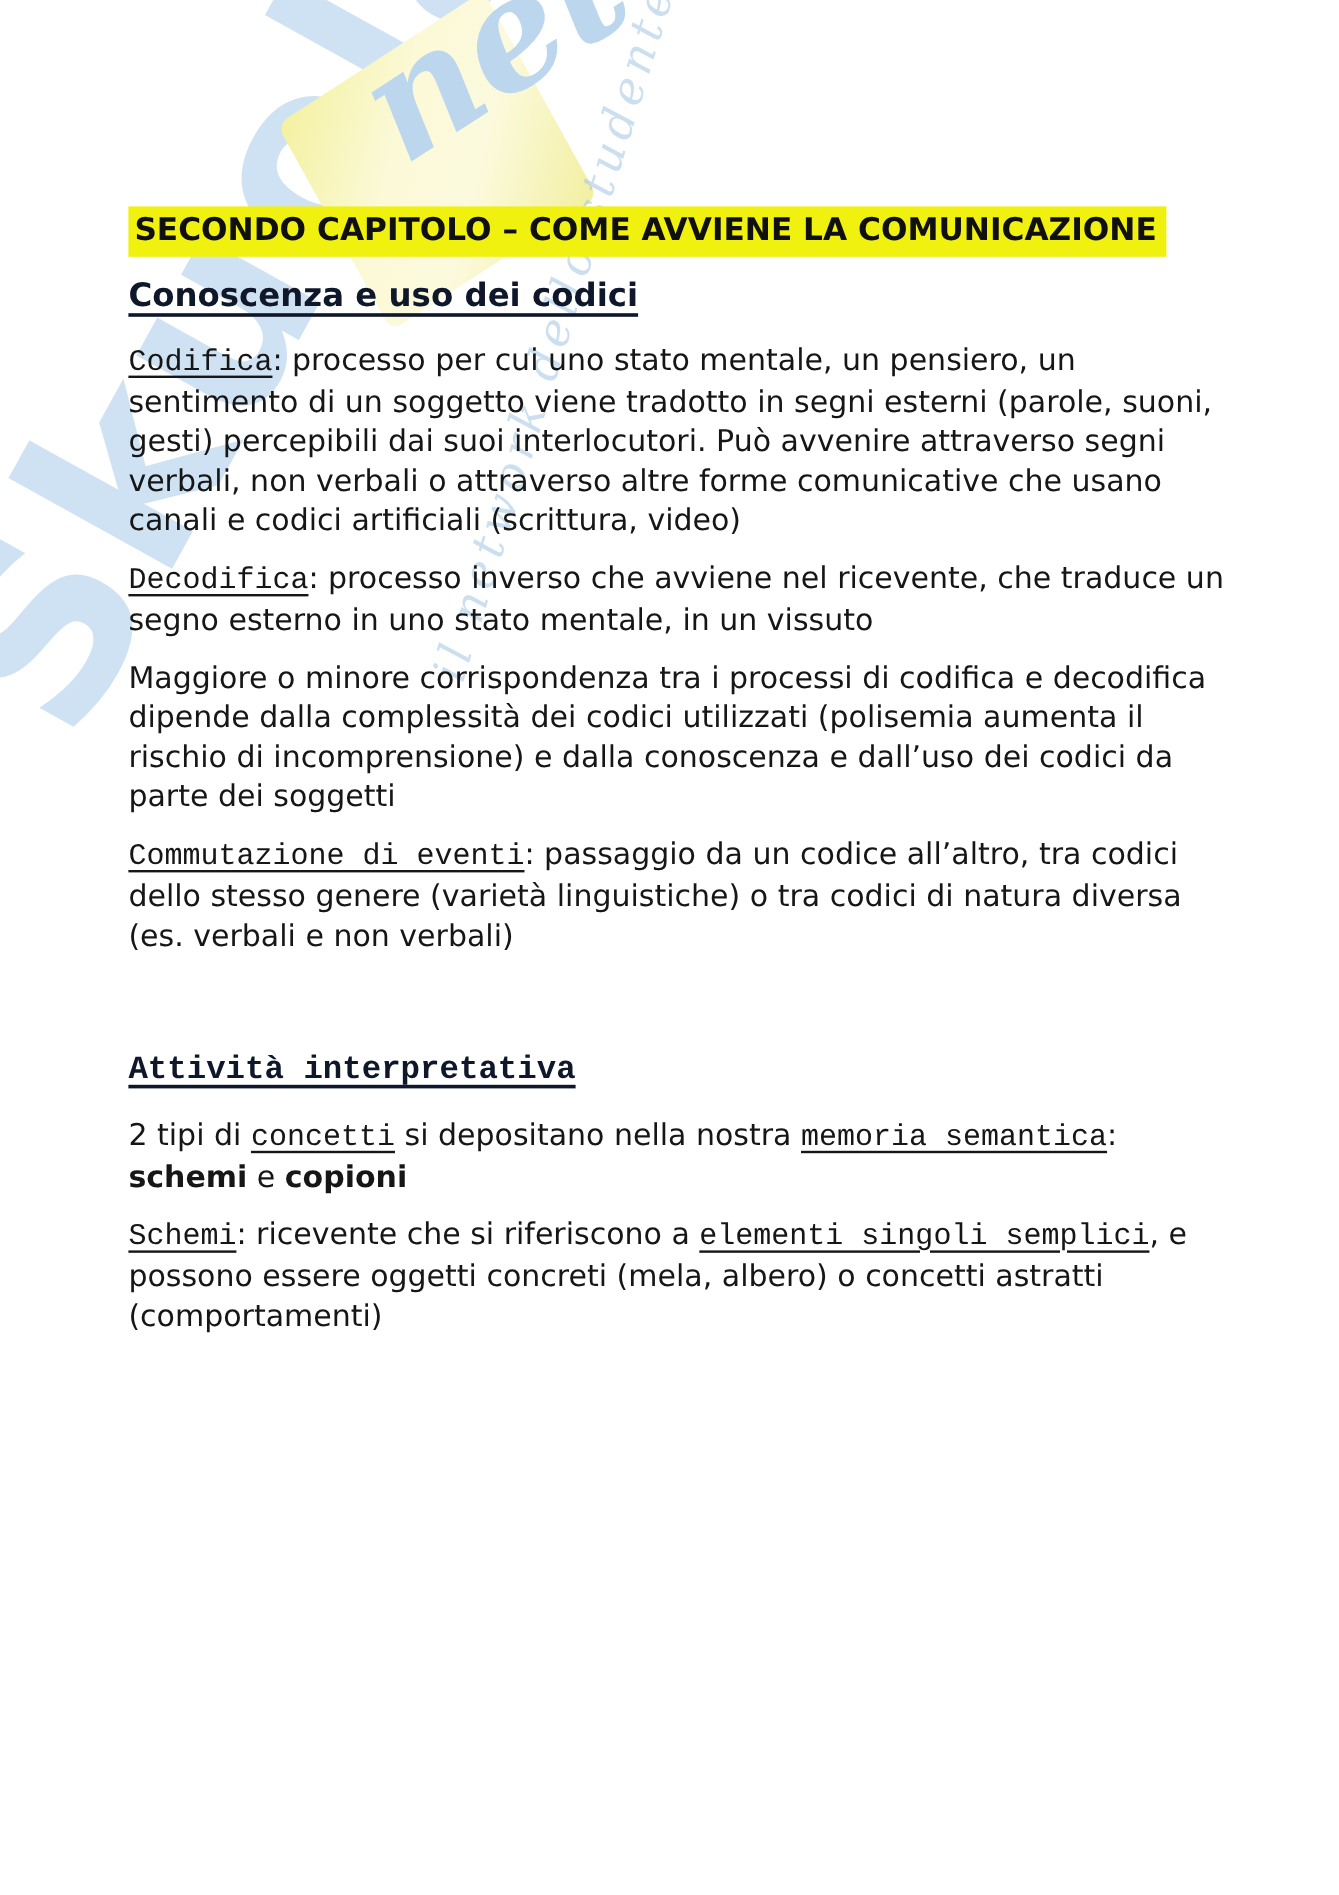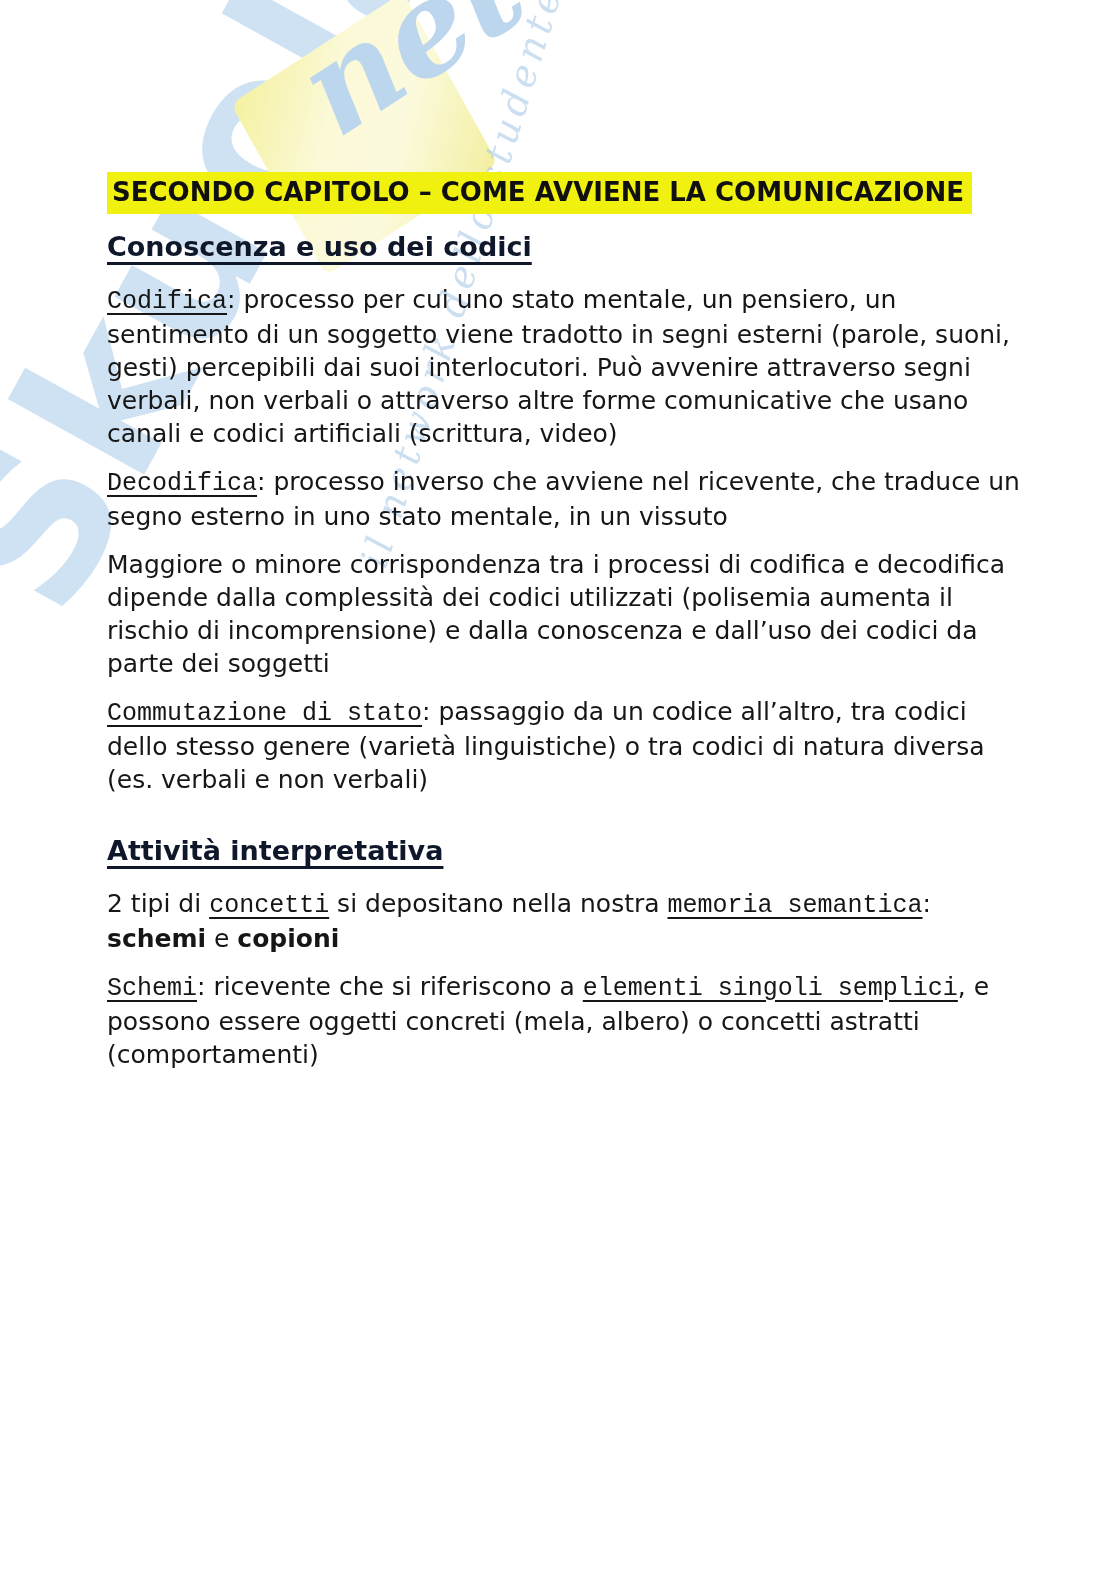--- a/index.html
+++ b/index.html
@@ -70,41 +70,41 @@
     margin:0 0 15px 0;
     color:#161616;
   }
   .para .u {
     text-decoration:underline;
     text-decoration-thickness:2px;
     text-underline-offset:5px;
     font-family:Liberation Mono, monospace;
   }
   .para .b { font-weight:700; }
-  .gap-before { margin-top:38px; }
+  .gap-before { margin-top:80px;font-family:Liberation Mono, monospace; }
 </style>
 </head>
 <body>
 
 <div class="page">
 
   <div class="watermark">
     <div class="wm-word">Skuola</div>
     <div class="wm-note"></div>
     <div class="wm-net">net</div>
     <div class="wm-tagline">il network dello studente</div>
   </div>
 
   <div class="content">
     <div class="title" style="background: rgb(240, 241, 15);">SECONDO CAPITOLO – COME AVVIENE LA COMUNICAZIONE</div>
     <div id="doc-blocks">
         <h2 class="heading"><span>Conoscenza e uso dei codici</span></h2>
         <p class="para"><span class="u">Codifica</span><span>: processo per cui uno stato mentale, un pensiero, un sentimento di un soggetto viene tradotto in segni esterni (parole, suoni, gesti) percepibili dai suoi interlocutori. Può avvenire attraverso segni verbali, non verbali o attraverso altre forme comunicative che usano canali e codici artificiali (scrittura, video)</span></p>
         <p class="para"><span class="u">Decodifica</span><span>: processo inverso che avviene nel ricevente, che traduce un segno esterno in uno stato mentale, in un vissuto</span></p>
         <p class="para"><span>Maggiore o minore corrispondenza tra i processi di codifica e decodifica dipende dalla complessità dei codici utilizzati (polisemia aumenta il rischio di incomprensione) e dalla conoscenza e dall’uso dei codici da parte dei soggetti</span></p>
-        <p class="para"><span class="u">Commutazione di stato</span><span>: passaggio da un codice all’altro, tra codici dello stesso genere (varietà linguistiche) o tra codici di natura diversa (es. verbali e non verbali)</span></p>
+        <p class="para"><span class="u">Commutazione di eventi</span><span>: passaggio da un codice all’altro, tra codici dello stesso genere (varietà linguistiche) o tra codici di natura diversa (es. verbali e non verbali)</span></p>
         <h2 class="heading gap-before"><span>Attività interpretativa</span></h2>
         <p class="para"><span>2 tipi di </span><span class="u">concetti</span><span> si depositano nella nostra </span><span class="u">memoria semantica</span><span>: </span><span class="b">schemi</span><span> e </span><span class="b">copioni</span></p>
         <p class="para"><span class="u">Schemi</span><span>: ricevente che si riferiscono a </span><span class="u">elementi singoli semplici</span><span>, e possono essere oggetti concreti (mela, albero) o concetti astratti (comportamenti)</span></p>
       </div>
   </div>
 
 </div>
 
 </body></html>

